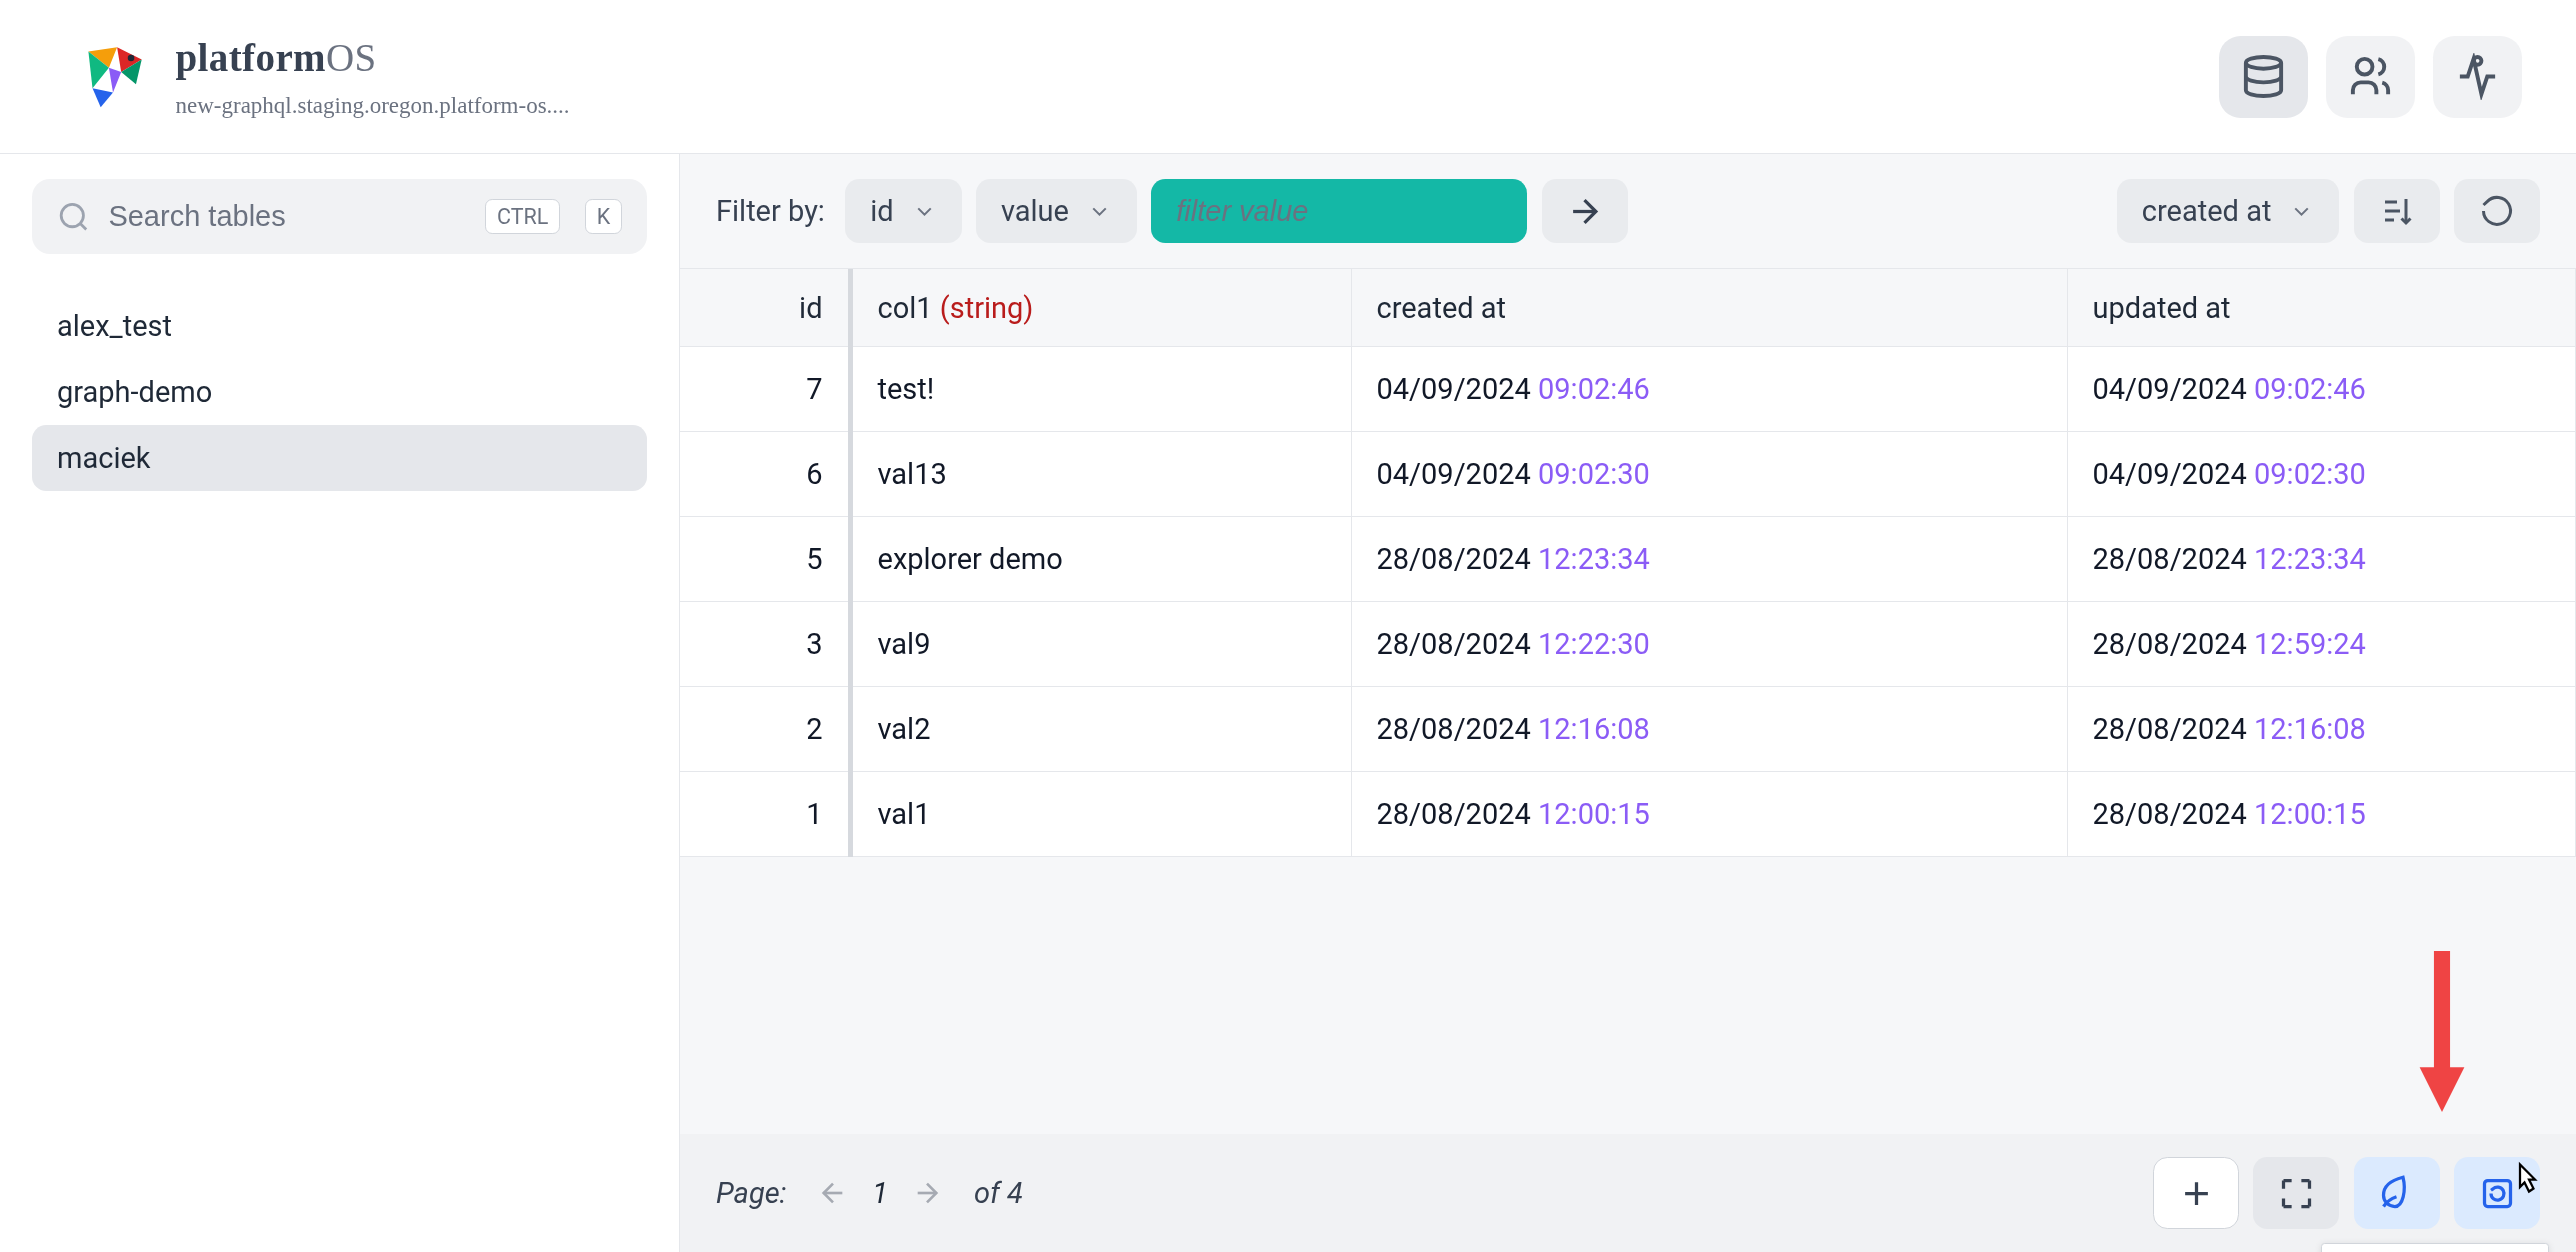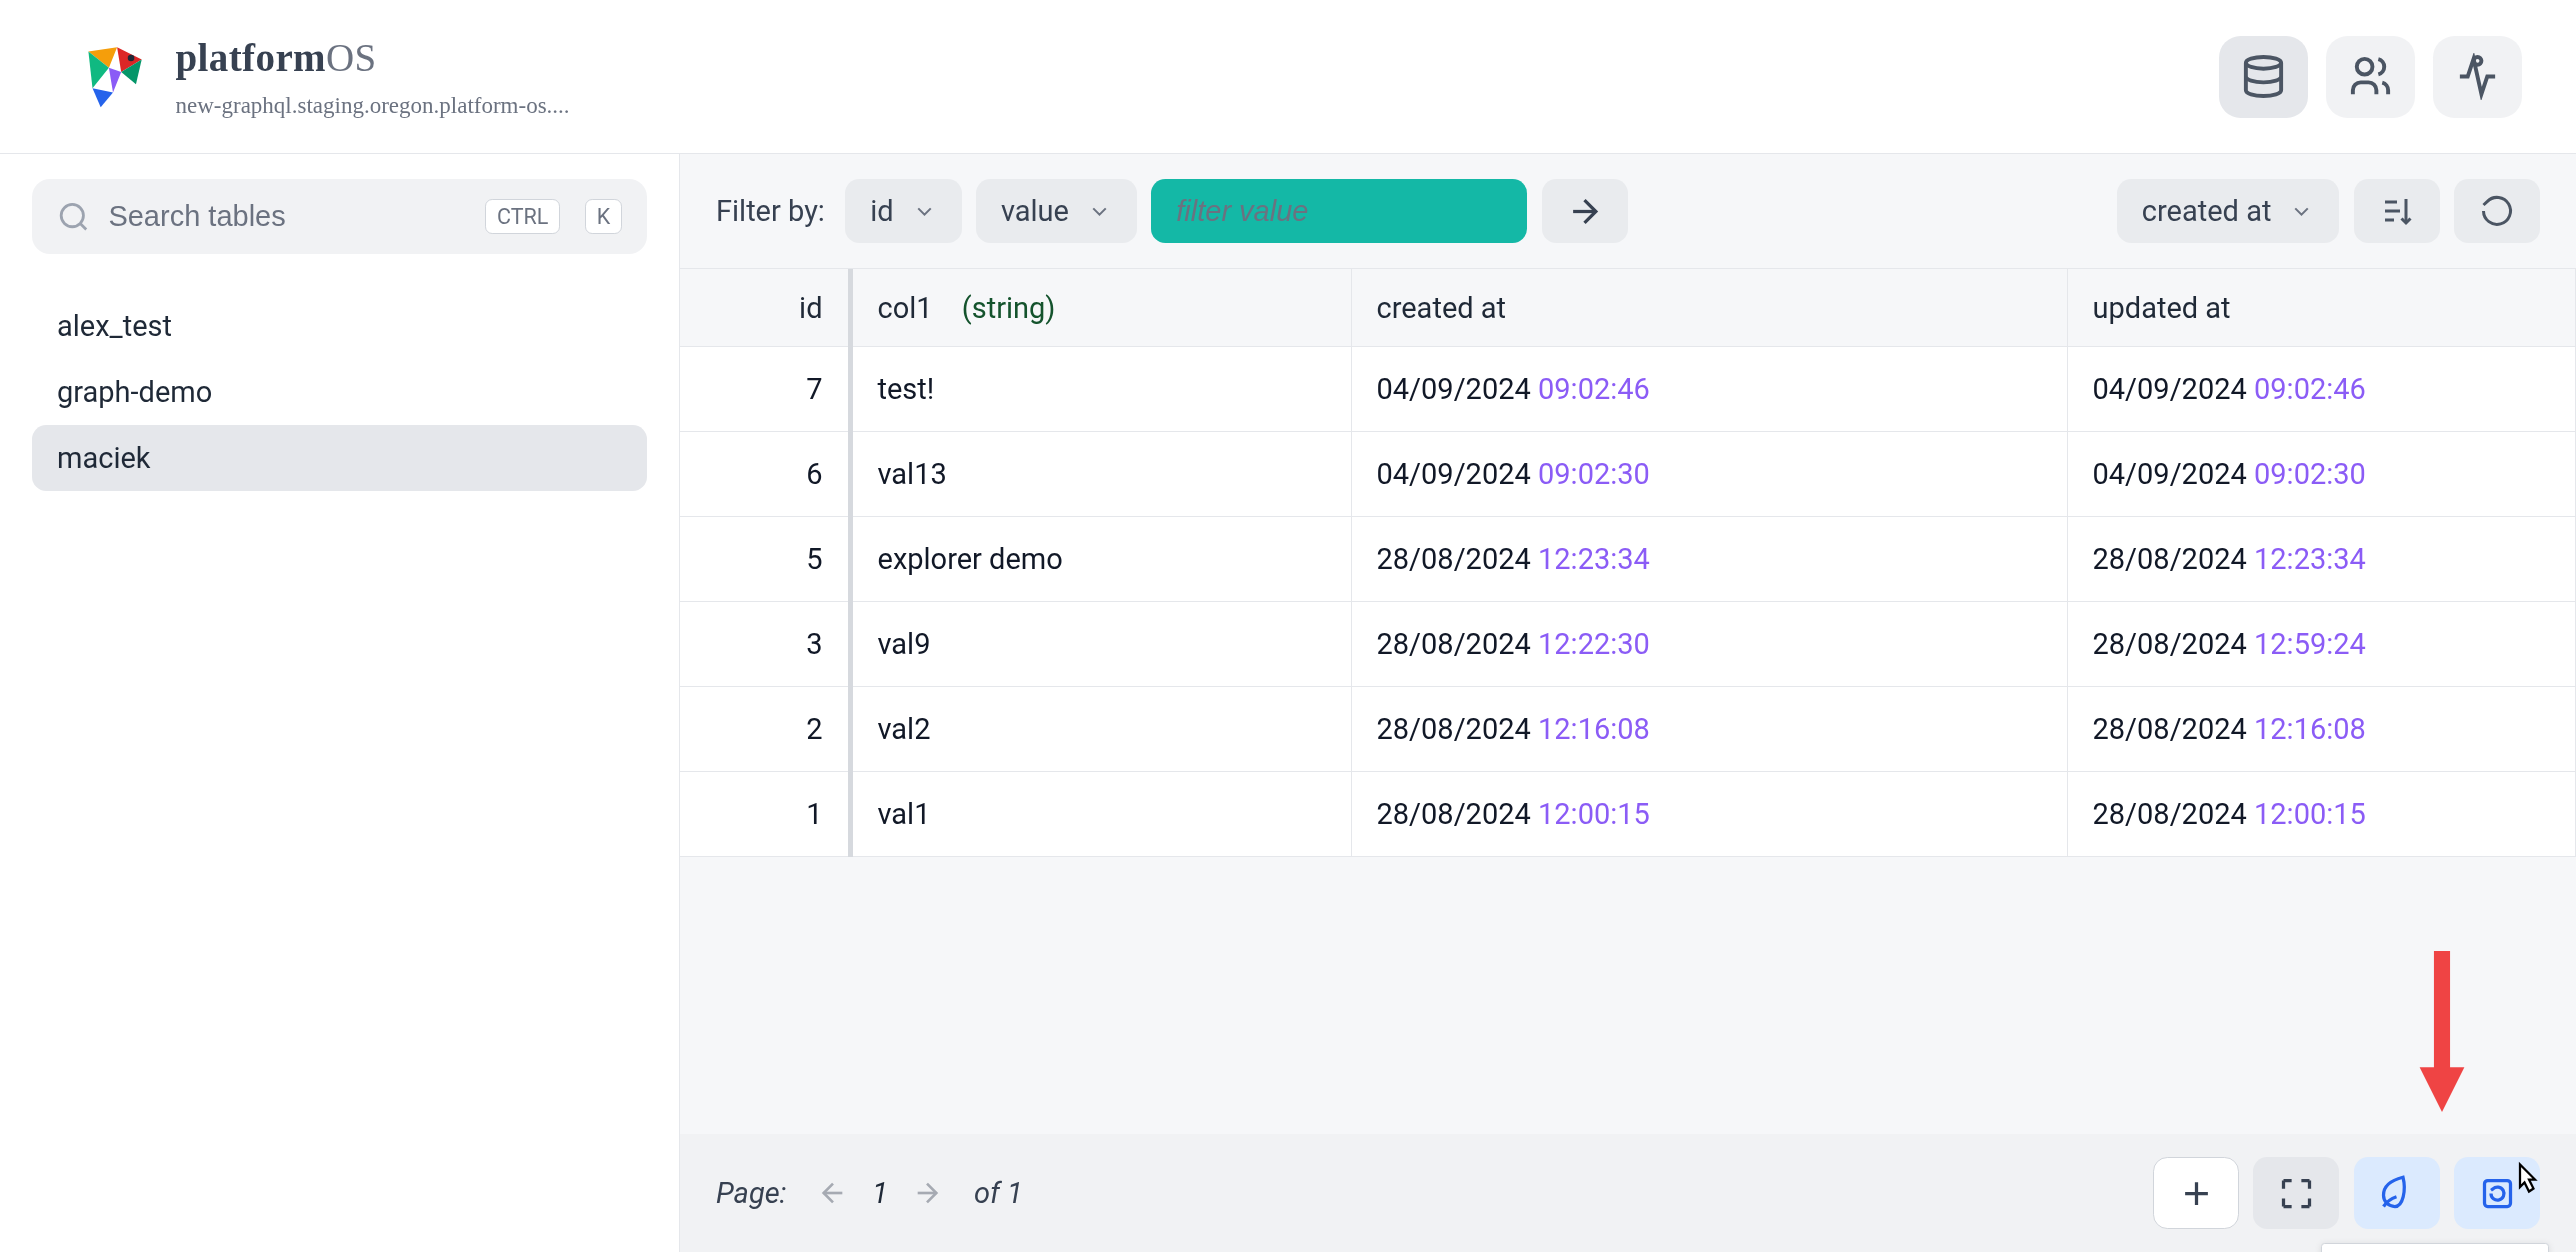--- a/index.html
+++ b/index.html
@@ -43,21 +43,21 @@
 .fb-arrow svg { width: 39px; height: 39px; stroke: #374151; fill: none; stroke-width: 2; }
 .filterbar .spacer { flex: 1; }
 .fb-btn { background: #e9ebee; border-radius: 14.3px; height: 64px; width: 86px; display: flex; align-items: center; justify-content: center; cursor: pointer; }
 .fb-btn svg { width: 36px; height: 36px; stroke: #4b5563; fill: none; stroke-width: 2; }
 
 
 .datatable { background: #fff; border-top: 0.9px solid #e5e7eb; }
 .datatable table { width: 100%; border-collapse: collapse; }
 .datatable th { background: #f6f7f9; font-weight: 400; text-align: left; font-size: 29px; color: #1f2937; padding: 21.5px 25px; border-bottom: 0.9px solid #e5e7eb; border-right: 0.9px solid #e5e7eb; }
 .datatable th:first-child { text-align: right; width: 170px; border-right: 5.4px solid #d6d9de; }
-.datatable th .type { color: #14532d; margin-left: 22px; }
+.datatable th .type { color: #b91c1c; }
 .datatable td { font-size: 29px; padding: 25px; border-bottom: 0.9px solid #e5e7eb; border-right: 0.9px solid #e5e7eb; color: #111827; }
 .datatable td:first-child { text-align: right; background: #fff; border-right: 5.4px solid #d6d9de; }
 .datatable .time { color: #8b5cf6; margin-left: 7.2px; }
 .col-col1 { width: 501px; }
 .col-created { width: 716px; }
 
 
 .footer { margin-top: auto; height: 118px; background: #f1f2f4; display: flex; align-items: center; padding: 0 36px; gap: 14.3px; font-style: italic; }
 .footer .plabel { font-size: 29px; color: #374151; margin-right: 7.2px; }
 .pager { display: flex; align-items: center; gap: 0; }
@@ -256,21 +256,21 @@
             </svg>
         </div>
         <span class="pager-num">1</span>
         <div class="pager-arrow">
           <svg viewBox="0 0 24 24">
               <path d="M5 12h14"></path>
               <path d="m12 5 7 7-7 7"></path>
             </svg>
         </div>
       </div>
-      <span class="of">of 1</span>
+      <span class="of">of 4</span>
       <div class="spacer"></div>
       <div class="ft-btn first">
         <svg viewBox="0 0 24 24">
             <path d="M12 5v14M5 12h14"></path>
           </svg>
       </div>
       <div class="ft-btn">
         <svg viewBox="0 0 24 24">
             <path d="M4 4h5M4 4v5M20 4h-5M20 4v5M4 20h5M4 20v-5M20 20h-5M20 20v-5"></path>
           </svg>

